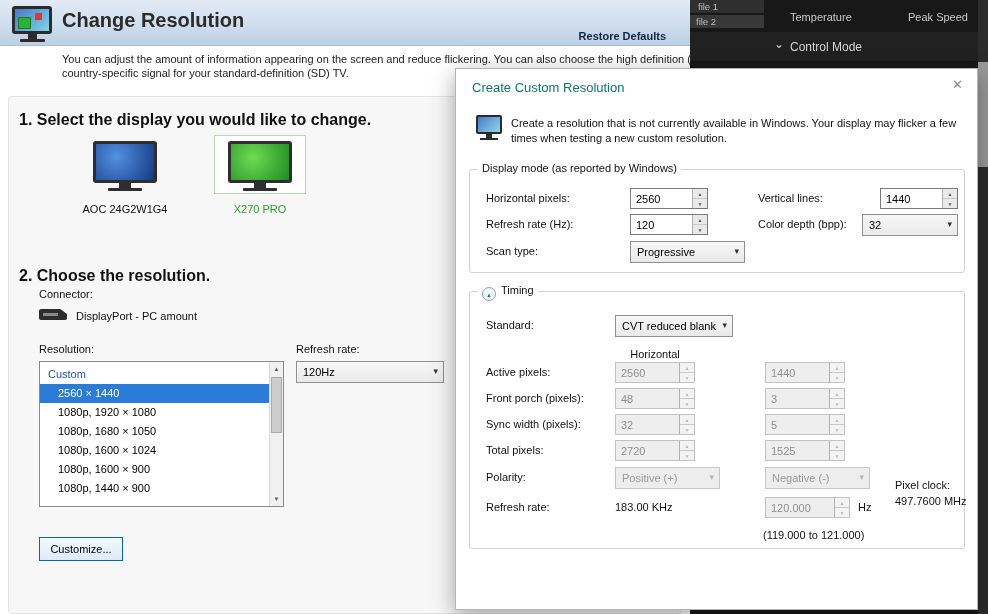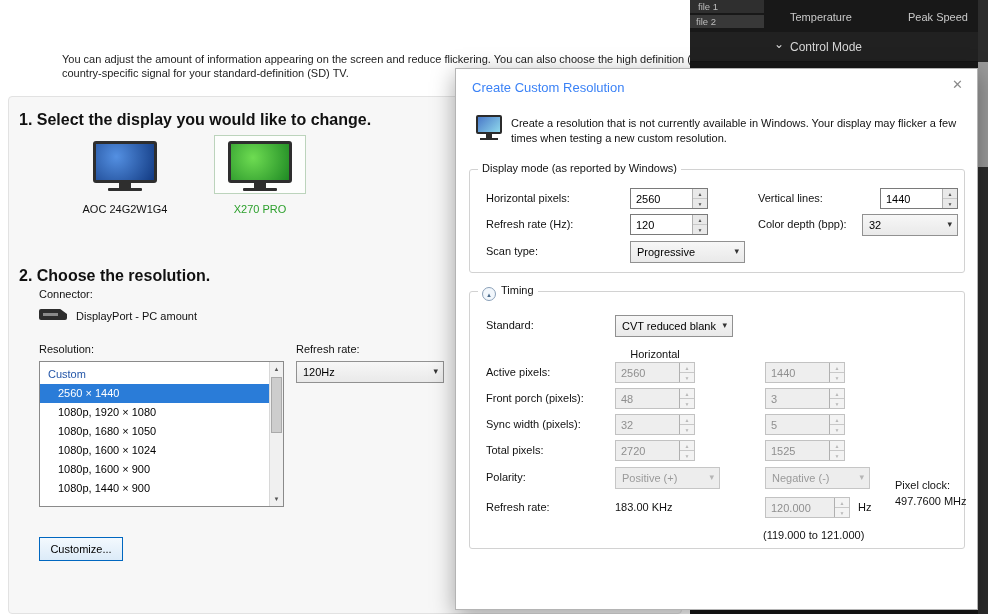--- a/index.html
+++ b/index.html
@@ -72,21 +72,21 @@
   .bg-label { position:absolute; font-size:11px; color:#c9c9c9; white-space:nowrap; }
   .cm-bar { position:absolute; left:0; top:32px; width:100%; height:30px; background:#212121; border-bottom:1px solid #141414; cursor:pointer; }
   .cm-text { position:absolute; left:100px; top:8px; font-size:12px; color:#d6d6d6; }
   .cm-chev { position:absolute; left:84px; top:5px; font-size:12px; color:#d6d6d6; }
   .bg-scroll { position:absolute; right:0; top:0; width:10px; height:100%; background:#2c2c2c; }
   .bg-thumb { position:absolute; left:0; top:62px; width:10px; height:105px; background:#9a9a9a; }
 
   
   .dialog { position:absolute; left:455px; top:68px; width:523px; height:542px; background:#fff;
     border:1px solid #b4b4b4; box-shadow:0 6px 22px rgba(0,0,0,0.35); z-index:10; }
-  .dlg-title { position:absolute; left:16px; top:11px; font-size:13px; color:#3b82f6; }
+  .dlg-title { position:absolute; left:16px; top:11px; font-size:13px; color:#0f766e; }
   .dlg-close { position:absolute; right:14px; top:8px; font-size:13px; color:#8a8a8a; cursor:pointer; }
   .dlg-icon { position:absolute; left:18px; top:46px; width:32px; height:28px; }
   .di-screen { position:absolute; left:2px; top:0; width:26px; height:19px; border:2px solid #2b2b2b; border-radius:2px;
     background:linear-gradient(135deg,#4a79c8,#8fd8ec); }
   .di-neck { position:absolute; left:12px; top:19px; width:6px; height:4px; background:#2b2b2b; }
   .di-base { position:absolute; left:6px; top:23px; width:18px; height:2px; background:#2b2b2b; }
   .dlg-intro { position:absolute; left:55px; top:47px; width:448px; font-size:11px; color:#111; line-height:15px; }
 
   .grp { position:absolute; border:1px solid #d2d2d2; border-radius:3px; }
   .leg { position:absolute; top:-8px; left:8px; background:#fff; padding:0 4px; font-size:11px; color:#111; white-space:nowrap; }
@@ -105,20 +105,31 @@
 
   .btn { position:absolute; height:23px; background:linear-gradient(#f3f3f3,#e2e2e2); border:1px solid #a6a6a6;
     font-size:11px; color:#000; text-align:center; line-height:21px; cursor:pointer;margin-top:37px; }
 </style>
 </head>
 <body>
 
 <div class="screen">
 
   <div class="nv-root">
+    <div class="nv-header">
+      <div class="nv-logo">
+        <div class="lg-screen"></div>
+        <div class="lg-green"></div>
+        <div class="lg-red"></div>
+        <div class="lg-neck"></div>
+        <div class="lg-base"></div>
+      </div>
+      <div class="nv-title">Change Resolution</div>
+      <div class="nv-restore">Restore Defaults</div>
+    </div>
 
     <div class="nv-desc">
       <div>You can adjust the amount of information appearing on the screen and reduce flickering. You can also choose the high definition (HD)</div>
       <div>country-specific signal for your standard-definition (SD) TV.</div>
     </div>
 
     <div class="nv-content">
       <div class="step-label" style="left:10px; top:14px;">1. Select the display you would like to change.</div>
 
       <div class="display-item" style="left:58px; top:38px;">

